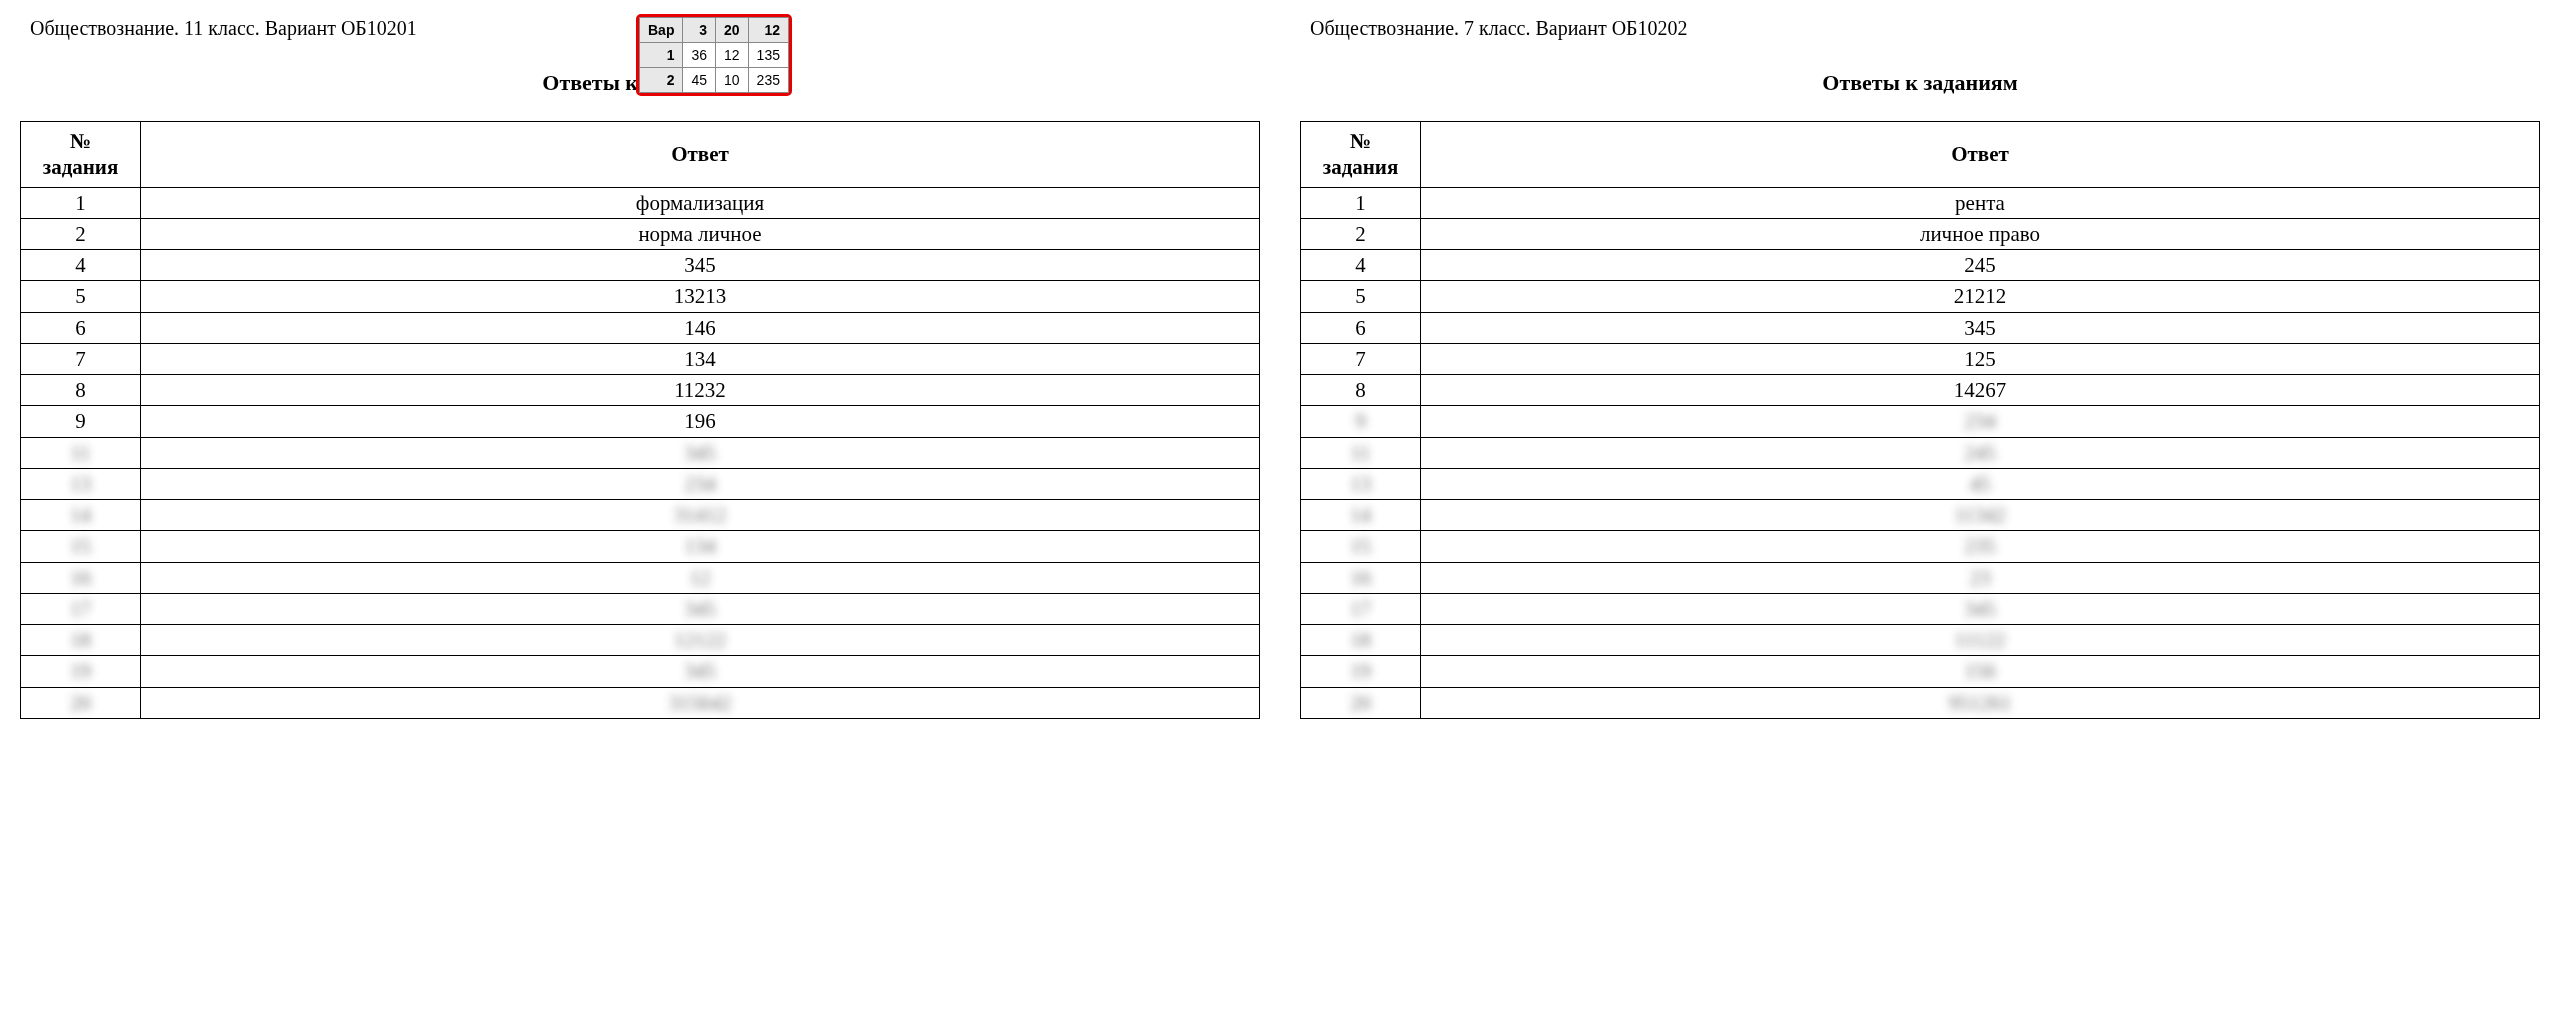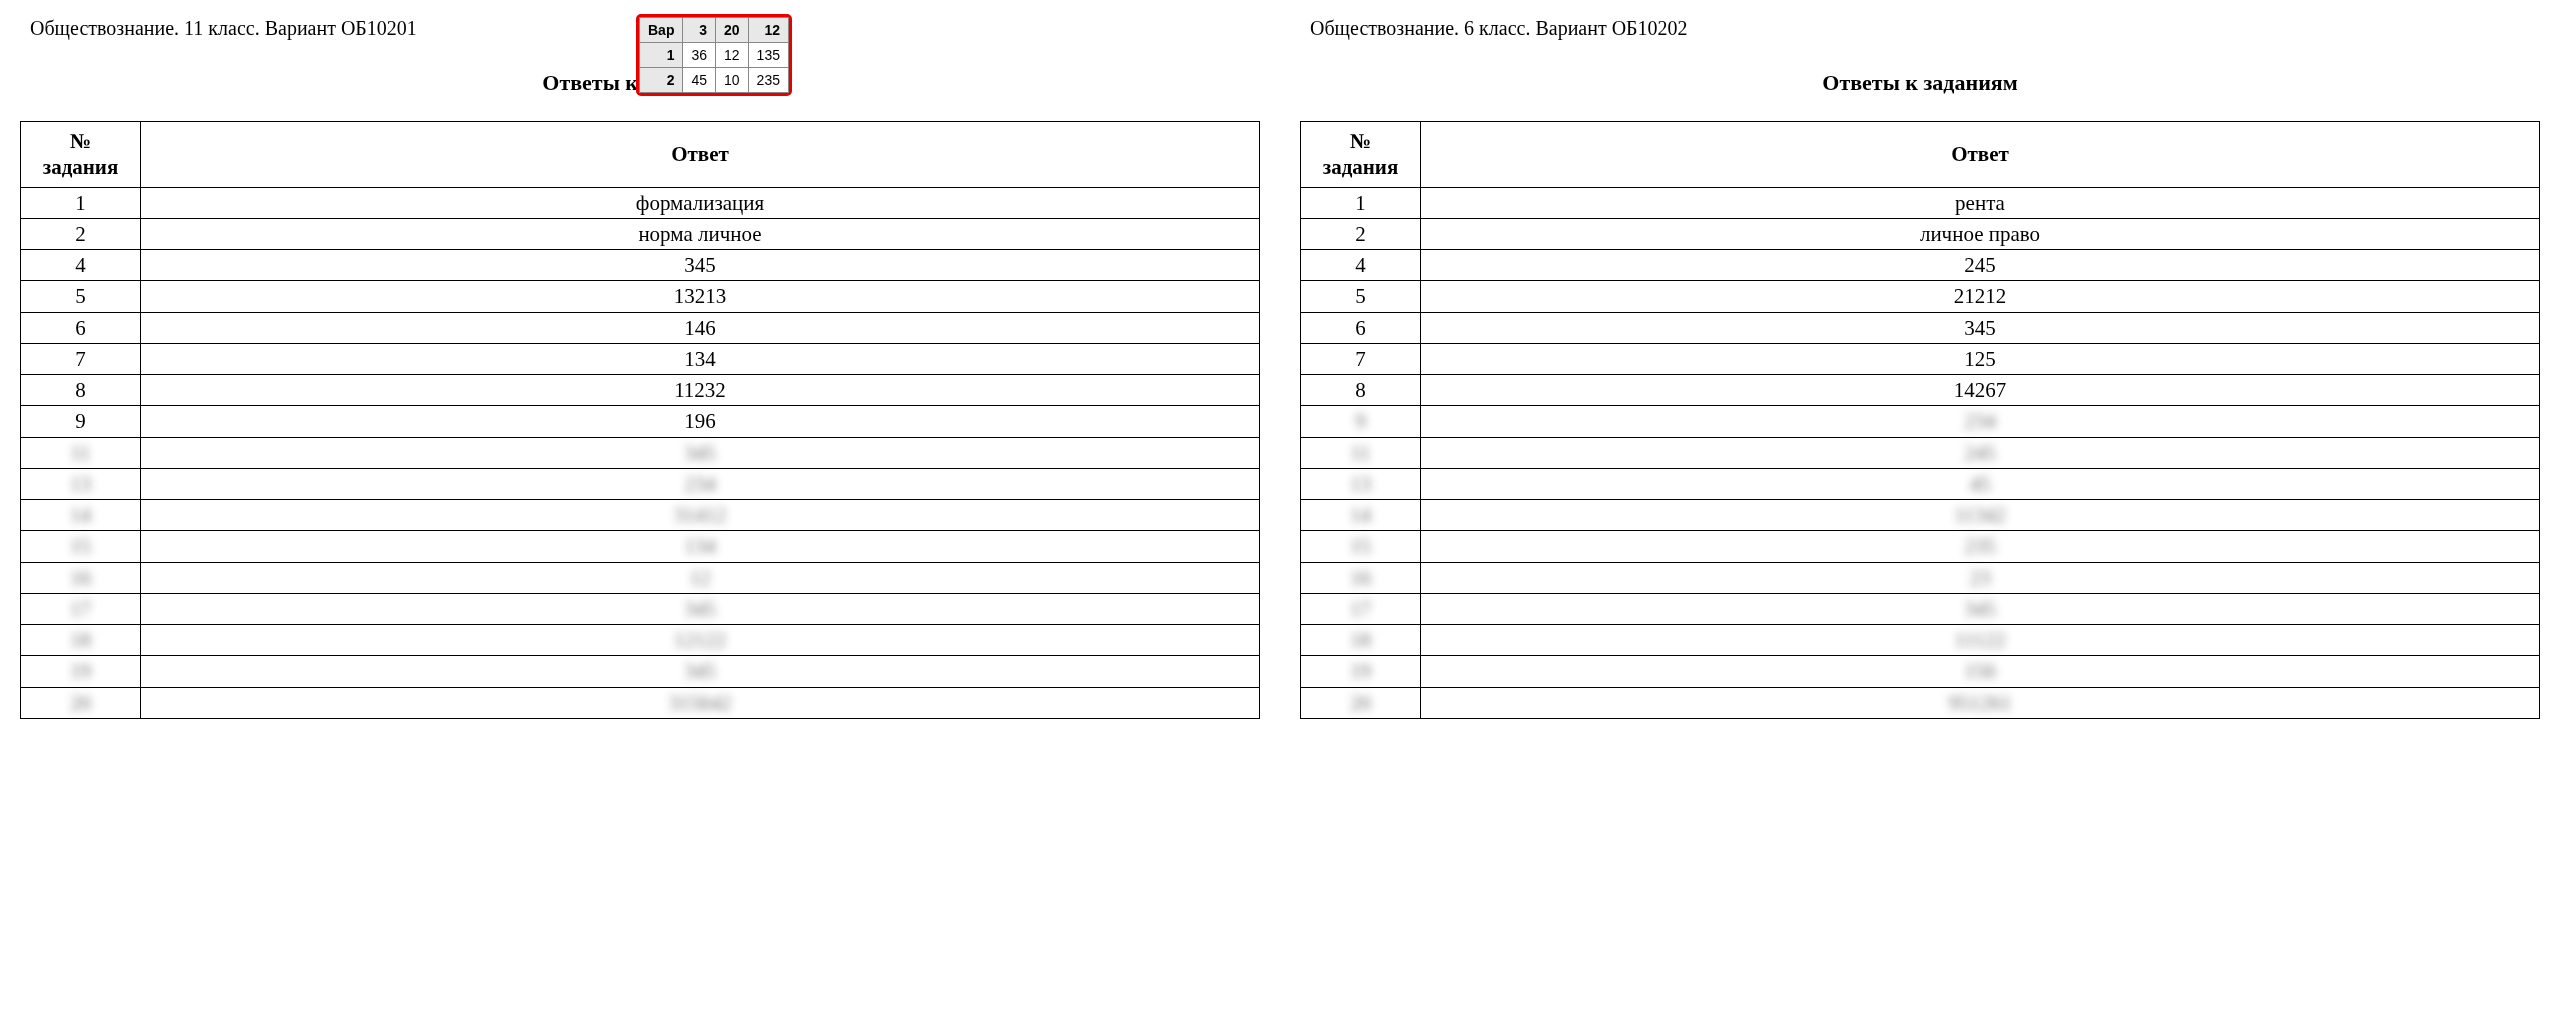--- a/index.html
+++ b/index.html
@@ -201,21 +201,21 @@
           </tr>
           <tr>
             <td>20</td>
             <td>315642</td>
           </tr>
         </tbody>
     </table>
   </div>
 
   <div class="page">
-    <div class="page-title">Обществознание. 6 класс. Вариант ОБ10202</div>
+    <div class="page-title">Обществознание. 7 класс. Вариант ОБ10202</div>
     <div class="answers-heading">Ответы к заданиям</div>
 
     <table class="answers-table">
       <thead>
         <tr>
           <th class="col-num">№ задания</th>
           <th class="col-ans">Ответ</th>
         </tr>
       </thead>
       <tbody>

